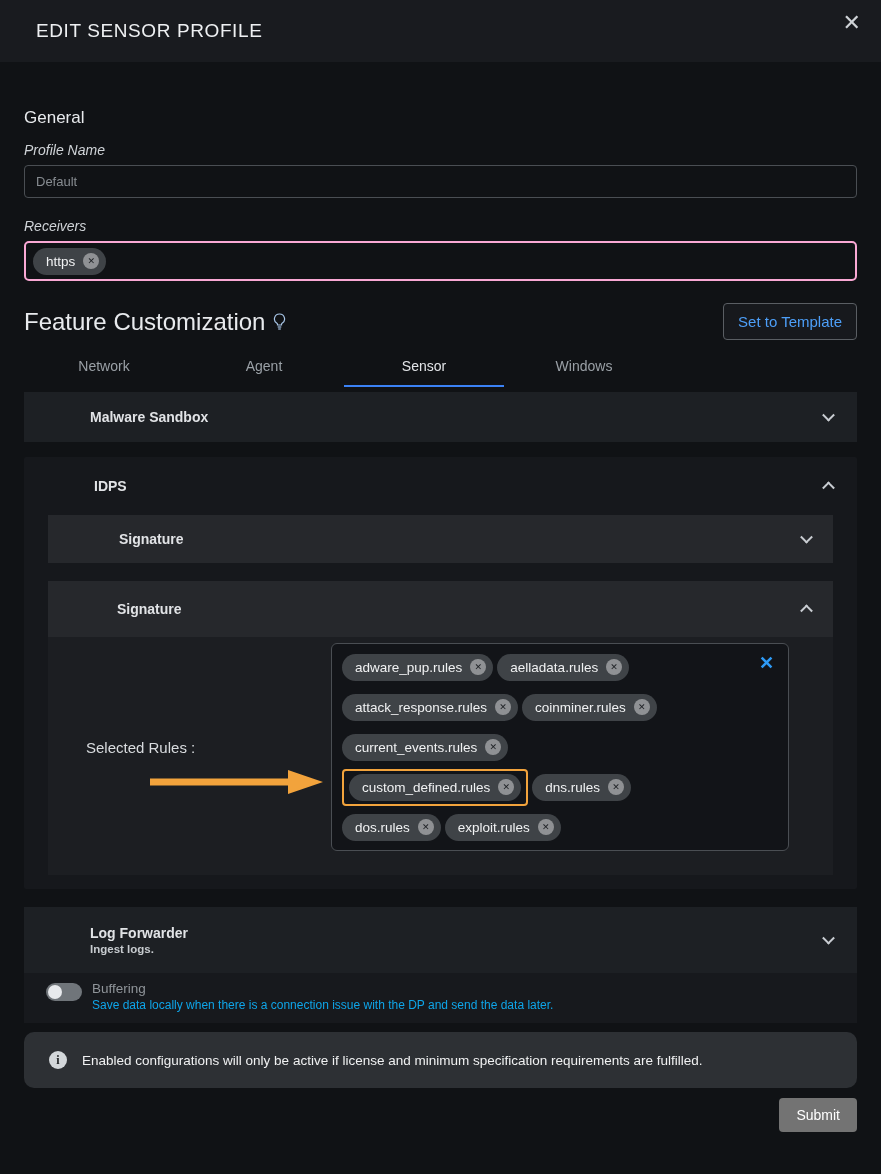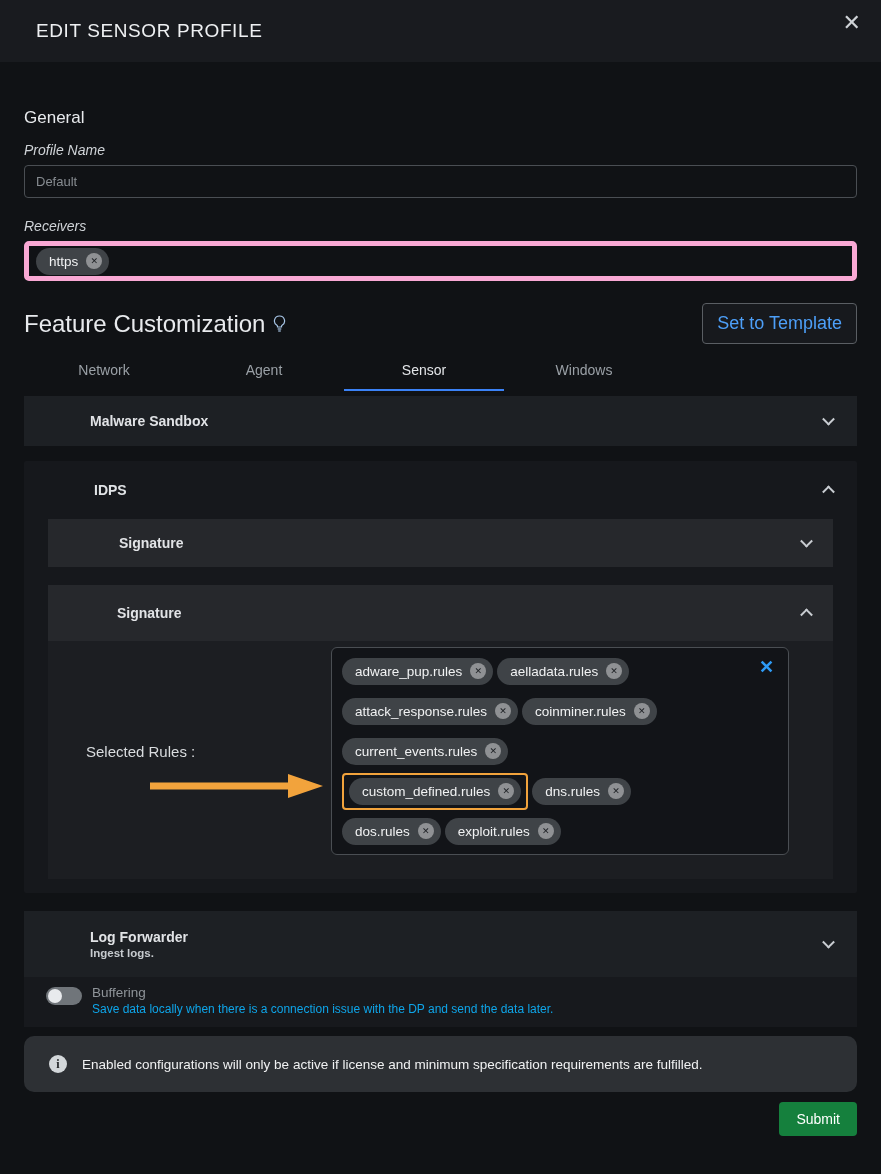--- a/index.html
+++ b/index.html
@@ -13,29 +13,29 @@
   .hdr-close { position:absolute; right:20px; top:12px; font-size:22px; color:#cfd3d7; cursor:pointer; background:none; border:none; line-height:1; }
 
   .content { padding:46px 24px 24px; }
 
   .sec-title { font-size:17px; font-weight:500; color:#e8eaed; margin-bottom:14px; }
   .fld-label { font-size:14px; color:#cfd3d7; margin-bottom:7px;font-style:italic; }
 
   .txt-input { width:100%; height:33px; background:transparent; border:1px solid #4a4e53; border-radius:4px; padding:0 11px; font-size:13px; color:#e8eaed; font-family:inherit; margin-bottom:20px; }
   .txt-input::placeholder { color:#878c91; }
 
-  .receivers-box { width:100%; height:40px; border:5px solid #f9a8d4; border-radius:5px; display:flex; align-items:center; padding:0 7px; margin-bottom:22px; }
+  .receivers-box { width:100%; height:40px; border:2px solid #f9a8d4; border-radius:5px; display:flex; align-items:center; padding:0 7px; margin-bottom:22px; }
 
   .chip { display:inline-flex; align-items:center; gap:8px; height:27px; background:#3f4347; border-radius:15px; padding:0 7px 0 13px; font-size:13.5px; color:#f1f2f3; white-space:nowrap; }
   .chip .rm { width:16px; height:16px; border-radius:50%; background:rgba(255,255,255,.42); color:#202327; font-size:9px; display:flex; align-items:center; justify-content:center; cursor:pointer; line-height:1; }
 
   
   .fc-row { display:flex; justify-content:space-between; align-items:center; margin-bottom:6px; }
   .fc-title { font-size:24px; font-weight:500; color:#e8eaed; display:flex; align-items:center; gap:8px; }
-  .btn-outline { background:#17191d; border:1px solid #5a5e63; color:#4d9ff8; font-size:18px; padding:9px 14px; border-radius:4px; cursor:pointer; font-family:inherit;margin-left:28px; }
+  .btn-outline { background:#17191d; border:1px solid #5a5e63; color:#4d9ff8; font-size:15px; padding:9px 14px; border-radius:4px; cursor:pointer; font-family:inherit;margin-left:28px; }
 
   
   .tabs { display:flex; margin-bottom:5px; }
   .tab { width:160px; height:41px; display:flex; align-items:center; justify-content:center; font-size:14px; color:#9aa0a6; cursor:pointer; border-bottom:2px solid transparent; }
   .tab.active { color:#e3e5e8; border-bottom-color:#3b82f6; }
 
   
   .acc-bar { position:relative; display:flex; flex-direction:column; justify-content:center; background:#1d2024; cursor:pointer; }
   .acc-bar .lbl { font-size:14px; font-weight:600; color:#e1e3e6; }
   .acc-bar .sublbl { font-size:11.5px; font-weight:600; color:#c7cbcf; margin-top:2px; }
@@ -76,21 +76,21 @@
   .toggle { width:36px; height:18px; border-radius:10px; background:#70757a; position:relative; flex:0 0 auto; margin-top:2px; cursor:pointer; }
   .toggle .knob { position:absolute; left:2px; top:2px; width:14px; height:14px; border-radius:50%; background:#e8eaed; }
   .buf-text .buf-label { font-size:13.5px; color:#8f9499; }
   .buf-text .buf-desc { font-size:12px; color:#0ea5e9; margin-top:2px; }
 
   .info-banner { height:56px; background:#2d3034; border-radius:10px; display:flex; align-items:center; gap:15px; padding:0 25px; margin-bottom:10px; }
   .info-ic { width:18px; height:18px; border-radius:50%; background:#d3d7da; color:#232629; font-size:12px; font-weight:700; font-family:"Liberation Serif", serif; display:flex; align-items:center; justify-content:center; flex:0 0 auto; }
   .info-txt { font-size:13.5px; color:#f0f1f2; }
 
   .submit-row { display:flex; justify-content:flex-end; margin-top:10px; }
-  .btn-primary { background:#15803d; color:#fff; border:none; border-radius:4px; font-size:14px; padding:9px 17px; cursor:pointer; font-family:inherit; }
+  .btn-primary { background:#737373; color:#fff; border:none; border-radius:4px; font-size:14px; padding:9px 17px; cursor:pointer; font-family:inherit; }
 </style>
 </head>
 <body>
 
 <div class="modal">
 
   <div class="hdr">
     <div class="hdr-title">EDIT SENSOR PROFILE</div>
     <button class="hdr-close">✕</button>
   </div>

